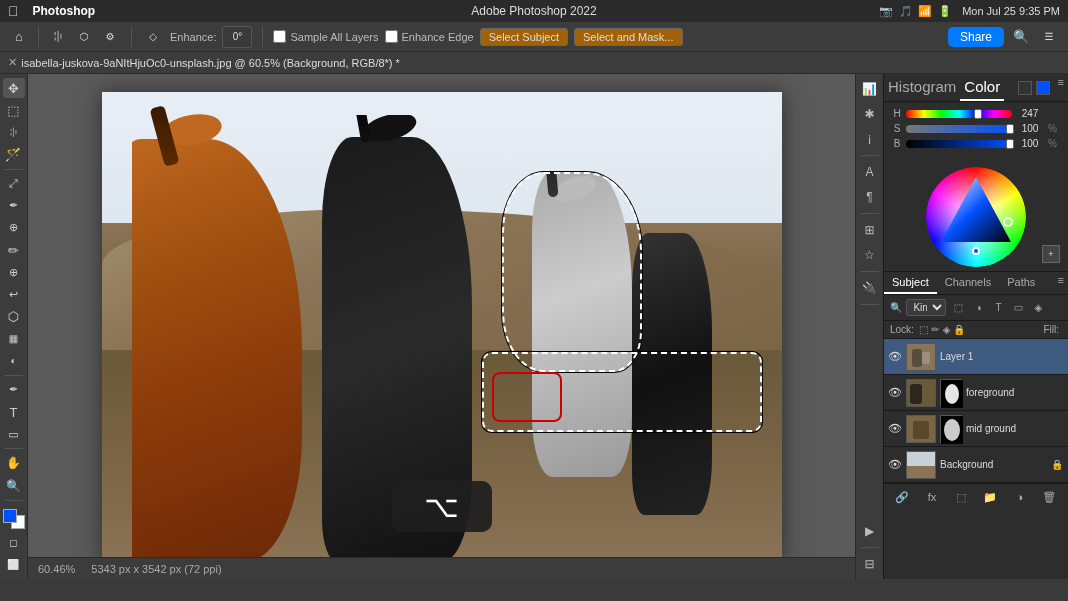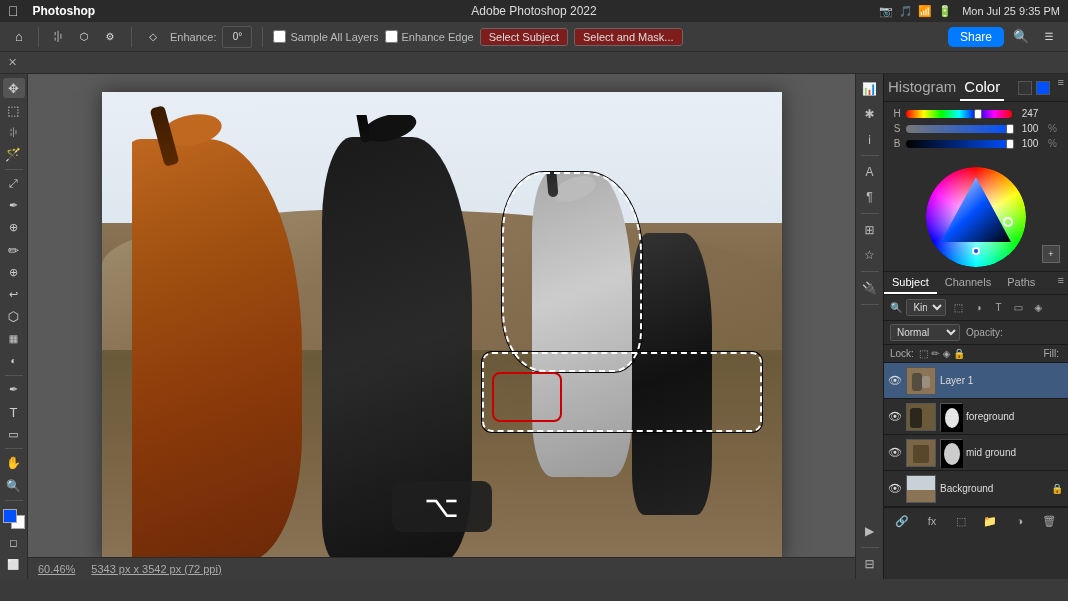--- a/index.html
+++ b/index.html
@@ -17,21 +17,21 @@
 
     
     #toolbar {
       width: 100%; height: 30px; background: #3c3c3c; display: flex; align-items: center;
       padding: 0 8px; gap: 6px; border-bottom: 1px solid #2a2a2a;
     }
     #toolbar .tool-group { display: flex; align-items: center; gap: 4px; }
     #toolbar .tool-icon { width: 22px; height: 22px; display: flex; align-items: center; justify-content: center; cursor: pointer; border-radius: 3px; font-size: 13px; }
     #toolbar .tool-separator { width: 1px; height: 20px; background: #555; margin: 0 4px; }
     #toolbar .tool-label { font-size: 11px; color: #bbb; }
-    #toolbar .toolbar-btn { padding: 2px 8px; background: #7f1d1d; border: 1px solid #666; border-radius: 3px; font-size: 11px; color: #ddd; cursor: pointer; }
+    #toolbar .toolbar-btn { padding: 2px 8px; background: #a16207; border: 1px solid #666; border-radius: 3px; font-size: 11px; color: #ddd; cursor: pointer; }
     #toolbar .share-btn { padding: 3px 12px; background: #007AFF; border: none; border-radius: 5px; font-size: 12px; color: #fff; cursor: pointer; font-weight: 500; }
     .toolbar-checkbox-group { display: flex; align-items: center; gap: 4px; font-size: 11px; color: #bbb; }
     .toolbar-checkbox-group input { cursor: pointer; }
 
     
     #tabbar {
       width: 100%; height: 22px; background: #3c3c3c; display: flex; align-items: center;
       padding: 0 8px; border-bottom: 1px solid #2a2a2a; font-size: 11px; color: #aaa;
     }
 
@@ -86,21 +86,21 @@
       position: absolute; bottom: 30px; left: 50%; transform: translateX(-50%);
       background: rgba(30,30,30,0.92); border-radius: 10px; padding: 8px 20px;
       display: flex; align-items: center; justify-content: center; min-width: 100px;
     }
     .tooltip-key { font-size: 30px; color: #fff; }
 
     
     #statusbar {
       position: absolute; bottom: 0; left: 0; right: 0; height: 22px;
       background: #3c3c3c; border-top: 1px solid #2a2a2a;
-      display: flex; align-items: center; padding: 0 10px; font-size: 11px; color: #aaa; gap: 16px; text-decoration: underline;
+      display: flex; align-items: center; padding: 0 10px; font-size: 11px; color: #aaa; gap: 16px;
     }
 
     
     #right-panel {
       width: 185px; background: #2d2d2d; border-left: 1px solid #1a1a1a;
       display: flex; flex-direction: column;
     }
 
     
     #right-icons {
@@ -217,20 +217,21 @@
   <button class="toolbar-btn">Select Subject</button>
   <button class="toolbar-btn">Select and Mask...</button>
   <div style="flex:1"></div>
   <button class="share-btn">Share</button>
   <div class="tool-icon">🔍</div>
   <div class="tool-icon" style="font-size:10px;">☰</div>
 </div>
 
 <div id="tabbar">
   <span style="margin-right:4px;color:#aaa;">✕</span>
+  <span style="color:#ddd;">isabella-juskova-9aNItHjuOc0-unsplash.jpg @ 60.5% (Background, RGB/8*) *</span>
 </div>
 
 <div id="main">
 
   <div id="left-panel">
     <div class="tool active" title="Move">✥</div>
     <div class="tool" title="Selection">⬚</div>
     <div class="tool" title="Lasso" style="font-size:11px;">ꐈ</div>
     <div class="tool" title="Magic Wand">🪄</div>
     <div class="tool-sep"></div>
@@ -422,25 +423,20 @@
           </select>
           <div class="layers-icons">
             <span class="layers-icon">⬚</span>
             <span class="layers-icon">◑</span>
             <span class="layers-icon">T</span>
             <span class="layers-icon">▭</span>
             <span class="layers-icon">◈</span>
           </div>
         </div>
 
-        <div class="layers-toolbar">
-          <select class="blend-select" style="width:70px;">Normal<option>Normal</option><option>Dissolve</option><option>Multiply</option><option>Screen</option><option>Overlay</option><option>Soft Light</option><option>Hard Light</option></select>
-          <span class="opacity-label">Opacity:</span>
-          <span class="opacity-val"></span>
-        </div>
 
         <div class="lock-icons">
           <span style="font-size:10px;color:#aaa;margin-right:2px;">Lock:</span>
           <span class="lock-icon">⬚</span>
           <span class="lock-icon">✏</span>
           <span class="lock-icon">◈</span>
           <span class="lock-icon">🔒</span>
           <span style="flex:1"></span>
           <span class="fill-label">Fill:</span>
           <span class="fill-val"></span>

